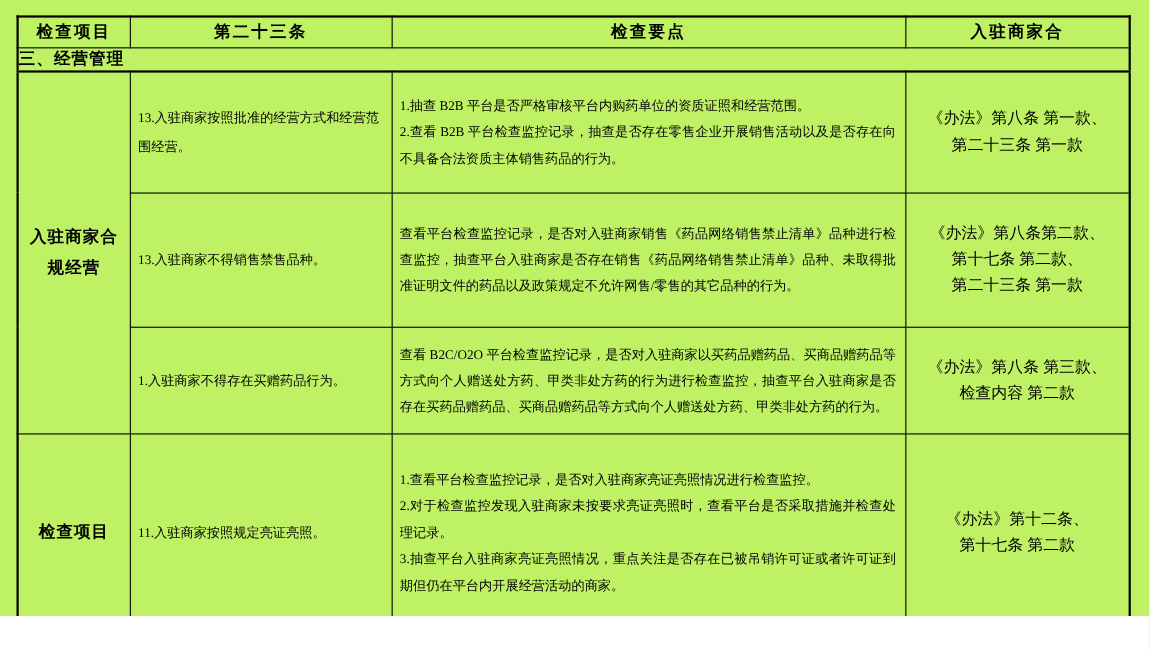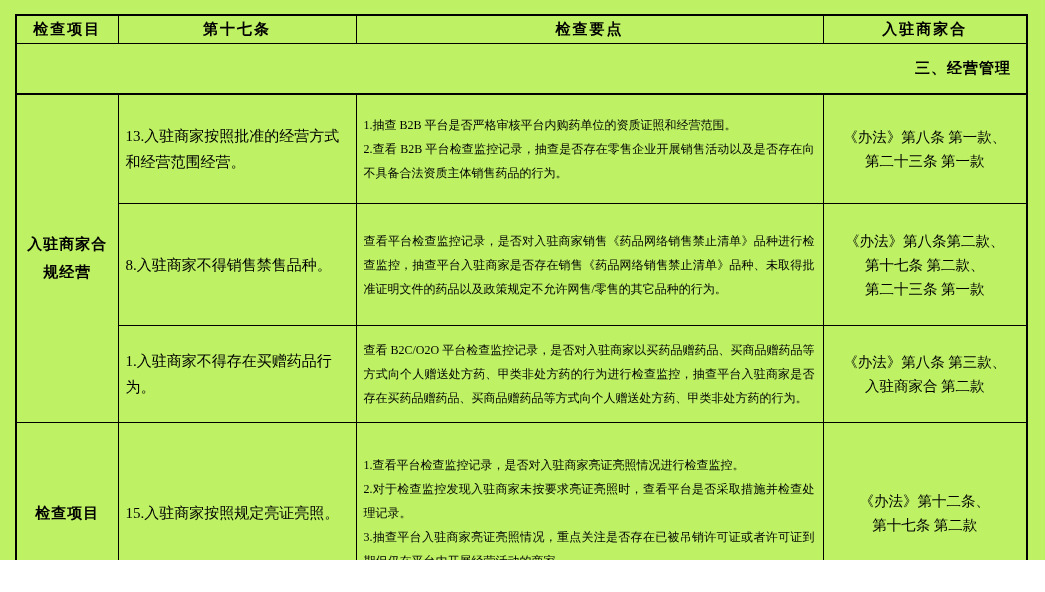--- a/index.html
+++ b/index.html
@@ -39,38 +39,38 @@
     font-weight: bold;
     text-align: center;
     vertical-align: middle;
     letter-spacing: 2px;
     padding: 0;
   }
   tr.section-row td {
     height: 22px;
     font-size: 15px;
     font-weight: bold;
-    text-align: right;
+    text-align: left;
     vertical-align: middle;
     letter-spacing: 1px;
     border-bottom: 2px solid #000000;
-    padding: 15px;
+    padding: 0;
   }
   td.cell-item {
     font-size: 15px;
     font-weight: bold;
     text-align: center;
     vertical-align: middle;
     line-height: 28px;
     letter-spacing: 1px;
     white-space: pre-line;
     padding: 4px 4px;
   }
   td.cell-point {
-    font-size: 15px;
+    font-size: 12px;
     text-align: left;
     vertical-align: middle;
     line-height: 26px;
     white-space: pre-line;
     padding: 2px 5px 2px 7px;
   }
   td.cell-content {
     font-size: 12px;
     text-align: justify;
     vertical-align: middle;
@@ -99,58 +99,58 @@
   <table class="inspection">
     <colgroup>
       <col style="width:102px">
       <col style="width:238px">
       <col style="width:467px">
       <col style="width:204px">
     </colgroup>
     <thead>
       <tr class="header-row">
         <th>检查项目</th>
-        <th>第十七条</th>
+        <th>第二十三条</th>
         <th>检查要点</th>
         <th>入驻商家合</th>
       </tr>
     </thead>
     <tbody>
       <tr class="section-row">
         <td colspan="4">三、经营管理</td>
       </tr>
 
       <tr class="row-13">
         <td class="cell-item" rowspan="3">入驻商家合
 规经营</td>
         <td class="cell-point">13.入驻商家按照批准的经营方式和经营范围经营。</td>
         <td class="cell-content">1.抽查 B2B 平台是否严格审核平台内购药单位的资质证照和经营范围。
 2.查看 B2B 平台检查监控记录，抽查是否存在零售企业开展销售活动以及是否存在向不具备合法资质主体销售药品的行为。</td>
         <td class="cell-basis">《办法》第八条 第一款、
 第二十三条 第一款</td>
       </tr>
 
       <tr class="row-14">
-        <td class="cell-point">8.入驻商家不得销售禁售品种。</td>
+        <td class="cell-point">13.入驻商家不得销售禁售品种。</td>
         <td class="cell-content">查看平台检查监控记录，是否对入驻商家销售《药品网络销售禁止清单》品种进行检查监控，抽查平台入驻商家是否存在销售《药品网络销售禁止清单》品种、未取得批准证明文件的药品以及政策规定不允许网售/零售的其它品种的行为。</td>
         <td class="cell-basis">《办法》第八条第二款、
 第十七条 第二款、
 第二十三条 第一款</td>
       </tr>
 
       <tr class="row-15">
         <td class="cell-point">1.入驻商家不得存在买赠药品行为。</td>
         <td class="cell-content">查看 B2C/O2O 平台检查监控记录，是否对入驻商家以买药品赠药品、买商品赠药品等方式向个人赠送处方药、甲类非处方药的行为进行检查监控，抽查平台入驻商家是否存在买药品赠药品、买商品赠药品等方式向个人赠送处方药、甲类非处方药的行为。</td>
         <td class="cell-basis">《办法》第八条 第三款、
-入驻商家合 第二款</td>
+检查内容 第二款</td>
       </tr>
 
       <tr class="row-16">
         <td class="cell-item">检查项目</td>
-        <td class="cell-point">15.入驻商家按照规定亮证亮照。</td>
+        <td class="cell-point">11.入驻商家按照规定亮证亮照。</td>
         <td class="cell-content">1.查看平台检查监控记录，是否对入驻商家亮证亮照情况进行检查监控。
 2.对于检查监控发现入驻商家未按要求亮证亮照时，查看平台是否采取措施并检查处理记录。
 3.抽查平台入驻商家亮证亮照情况，重点关注是否存在已被吊销许可证或者许可证到期但仍在平台内开展经营活动的商家。</td>
         <td class="cell-basis">《办法》第十二条、
 第十七条 第二款</td>
       </tr>
     </tbody>
   </table>
 </div>
 

